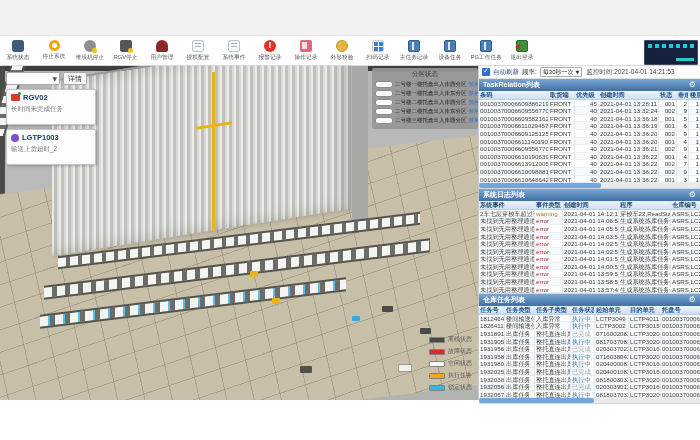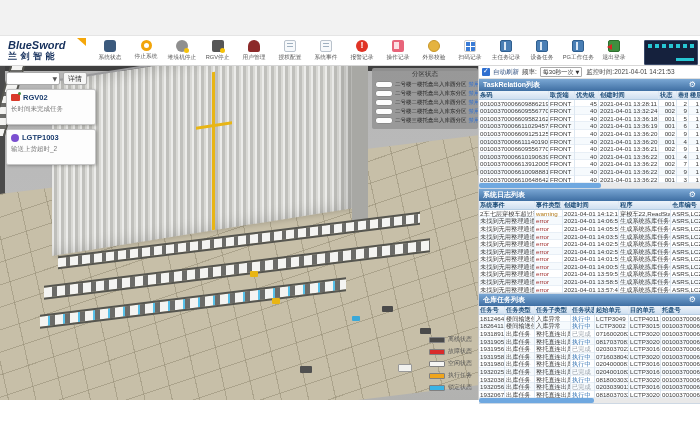--- a/index.html
+++ b/index.html
@@ -124,25 +124,20 @@
   .hthumb{position:absolute;top:0;height:5px;background:#6fa8e0;border-radius:2px}
   .bottom-gap{height:40px;background:#fff}
 </style>
 </head>
 <body>
 
 <div class="page">
   <div class="top-gap"></div>
 
   <div class="toolbar">
-    <div class="logo">
-      <div class="logo-en">BlueSword</div>
-      <div class="logo-cn">兰剑智能</div>
-      <div class="logo-flag"></div>
-    </div>
     <div class="toolbar-items" id="toolbar-items">
         <div class="tb-item">
           <span class="tb-icon system-status-icon"></span>
           <span class="tb-label">系统状态</span>
         </div>
         <div class="tb-item">
           <span class="tb-icon stop-system-icon"></span>
           <span class="tb-label">停止系统</span>
         </div>
         <div class="tb-item">

